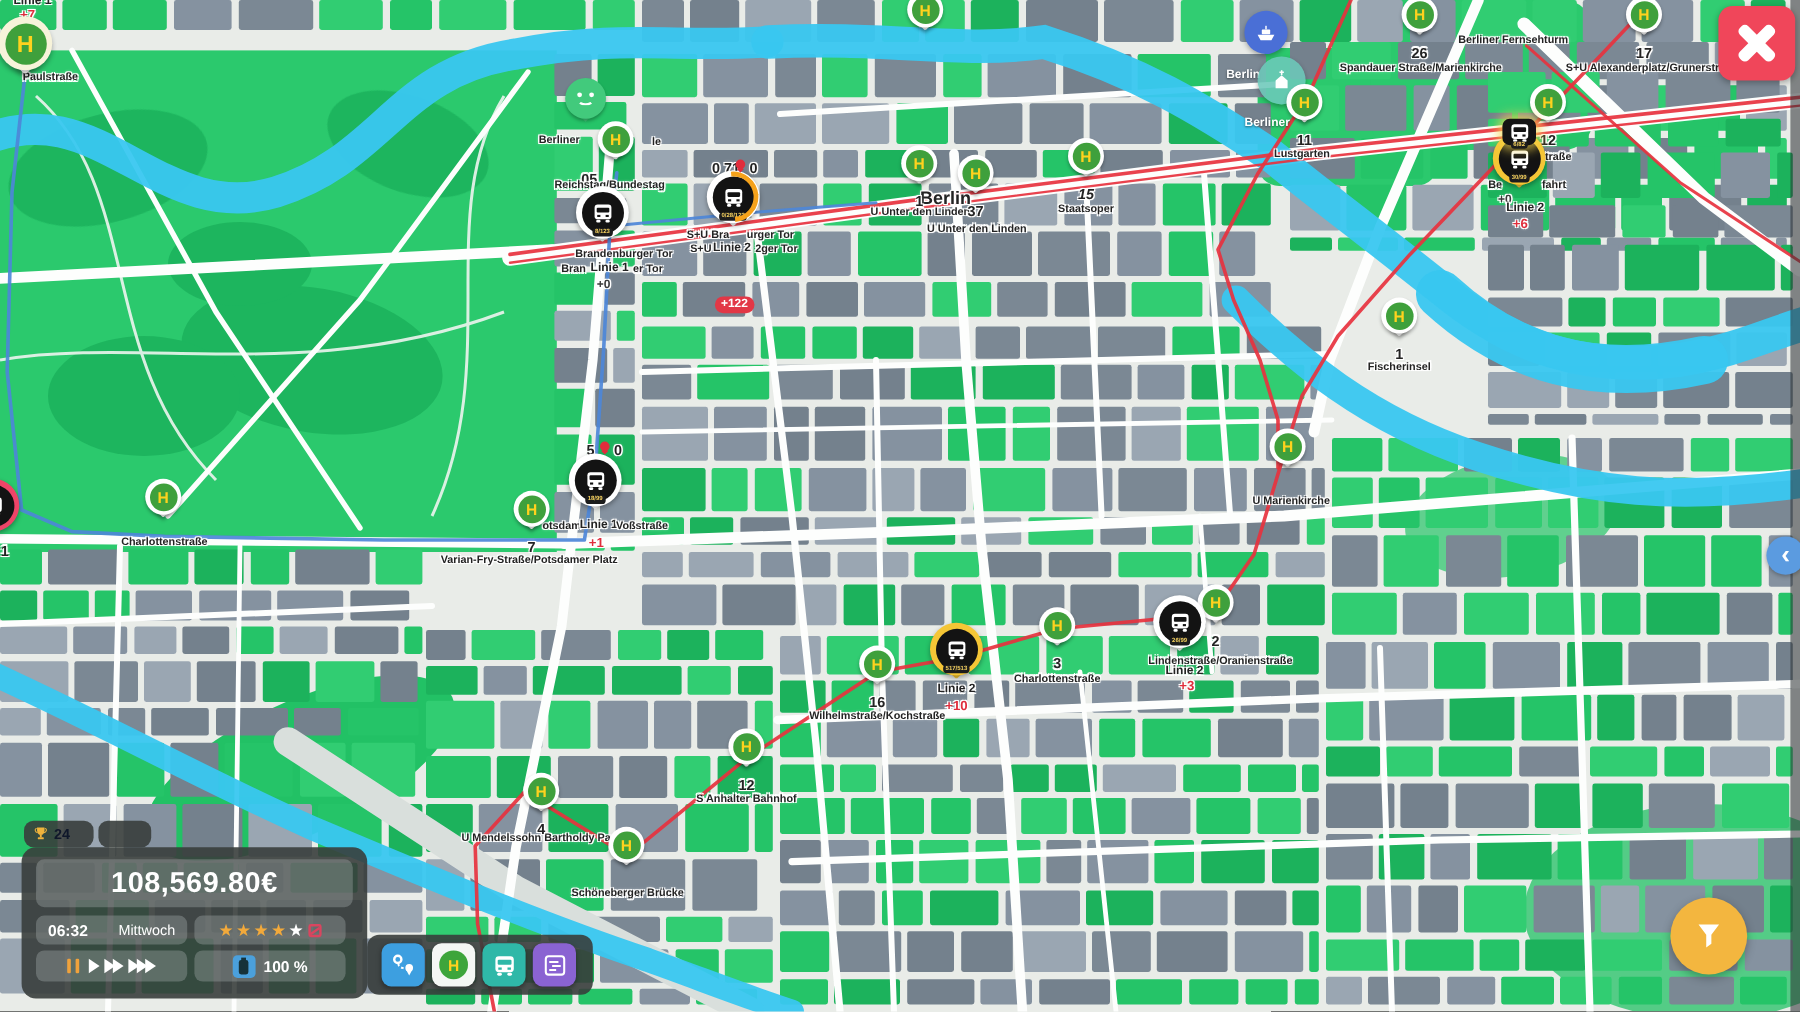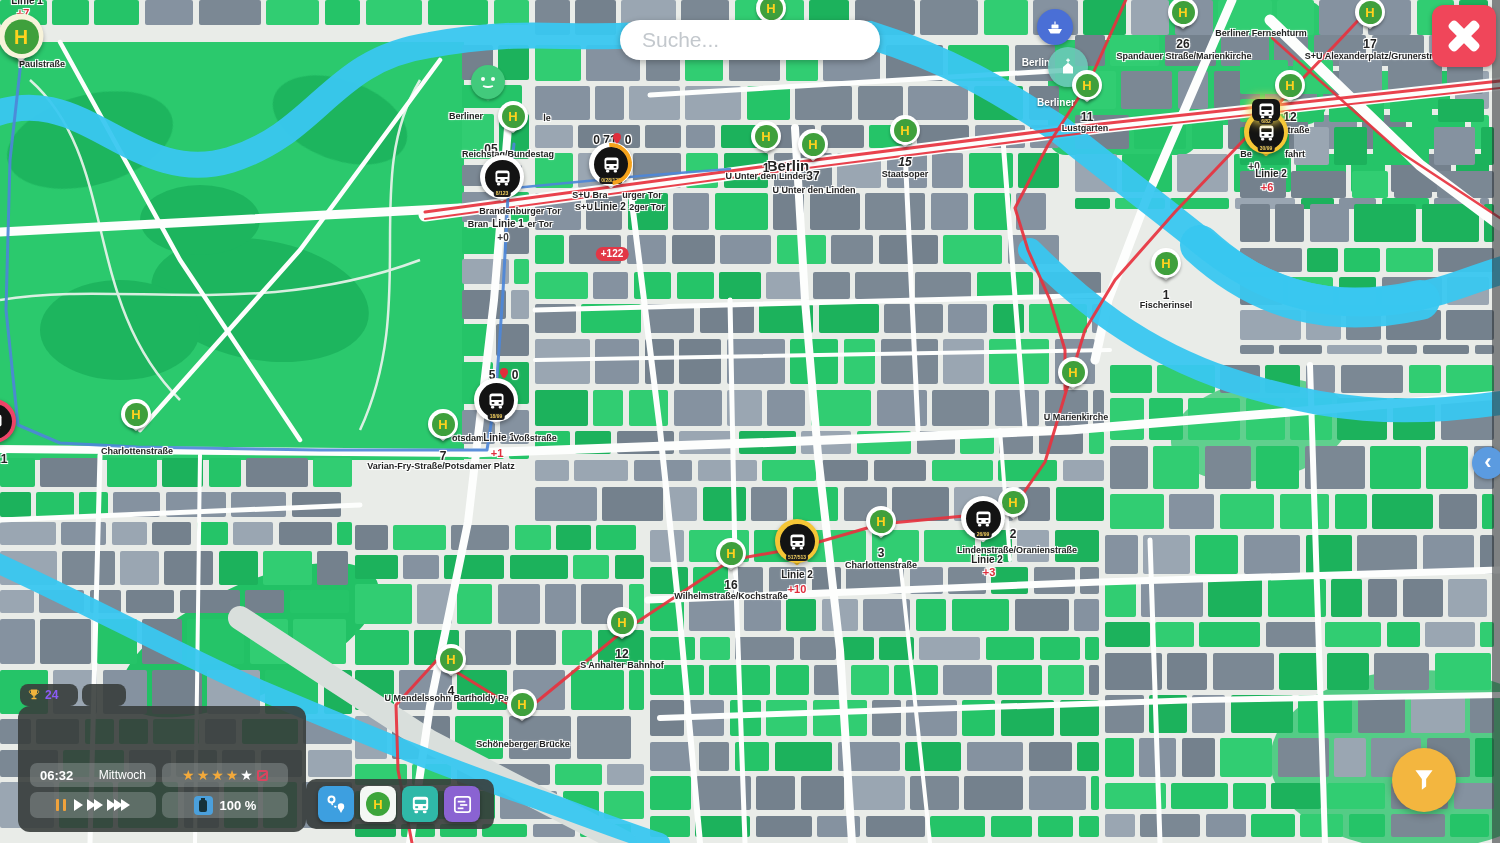--- a/index.html
+++ b/index.html
@@ -87,21 +87,21 @@
   .chevron{left:1472px;top:447px;width:32px;height:32px;border-radius:50%;background:#5b9be0;z-index:99;
     color:#fff;font-size:22px;font-weight:800;display:flex;align-items:center;justify-content:center;
     box-shadow:0 1px 4px rgba(0,0,0,.35);cursor:pointer;line-height:1;padding-bottom:3px;}
   .fab{left:1392px;top:748px;width:64px;height:64px;border-radius:50%;background:#f3b63f;z-index:100;
     display:flex;align-items:center;justify-content:center;box-shadow:0 3px 8px rgba(0,0,0,.3);cursor:pointer;}
 
   
   .hudbox{background:rgba(56,62,60,.9);border-radius:8px;z-index:110;}
   .panel-troph1{left:20px;top:684px;width:58px;height:22px;display:flex;align-items:center;gap:4px;padding:0 7px;}
   .panel-troph2{left:82px;top:684px;width:44px;height:22px;}
-  .troph-count{color:#8b5cf6;font-weight:800;font-size:12px;}
+  .troph-count{color:#0f172a;font-weight:800;font-size:12px;}
   .panel-main{left:18px;top:706px;width:288px;height:126px;border-radius:12px;}
   .panel-ext{left:306px;top:779px;width:188px;height:50px;border-radius:10px;}
   .inner{position:absolute;background:rgba(158,166,164,.4);border-radius:7px;z-index:111;
     display:flex;align-items:center;justify-content:center;color:#fff;}
   .moneybox{left:30px;top:716px;width:264px;height:40px;font-size:24px;font-weight:800;letter-spacing:.5px;}
   .timebox{left:30px;top:763px;width:126px;height:24px;justify-content:space-between;padding:0 10px;}
   .timebox .t{font-weight:800;font-size:13px;}
   .timebox .d{font-size:12px;}
   .starbox{left:162px;top:763px;width:126px;height:24px;gap:2px;}
   .star{font-size:14px;color:#f2a93b;line-height:1;}
@@ -1162,23 +1162,20 @@
       <svg width="24" height="24" viewBox="0 0 24 24">
         <path d="M7 12 l5 -4.2 5 4.2 v6.5 h-10 z" fill="#fff"></path>
         <rect x="11.4" y="3.5" width="1.3" height="4" fill="#fff"></rect>
           <rect x="10.2" y="4.6" width="3.7" height="1.2" fill="#fff"></rect>
         </svg>
       </div>
       <div class="minipin" style="left:617px;top:133px;"></div>
       <div class="minipin" style="left:504px;top:368px;"></div>
     </div>
 
-  <div class="abs searchbar">
-    <input type="text" placeholder="Suche..." style="">
-  </div>
   <div class="abs closebtn" title="">
       <i></i>
       <i></i>
     </div>
   <div class="abs edgestrip"></div>
   <div class="abs chevron">
       <span>‹</span>
     </div>
   <div class="abs fab">
     <svg width="30" height="30" viewBox="0 0 28 28">
@@ -1192,20 +1189,21 @@
       <path d="M4.6 3 c-2.3 0 -2.3 4 1 4.6 M13.4 3 c2.3 0 2.3 4 -1 4.6" stroke="#f0b43c" fill="none" stroke-width="1.1"></path>
       <rect x="8" y="10" width="2" height="2.6" fill="#f0b43c"></rect>
       <rect x="5.8" y="12.6" width="6.4" height="2" rx=".6" fill="#f0b43c"></rect>
     </svg>
     <span class="troph-count">24</span>
   </div>
   <div class="abs hudbox panel-troph2"></div>
   <div class="abs hudbox panel-main"></div>
   <div class="abs hudbox panel-ext"></div>
 
+  <div class="abs inner moneybox">108,569.80€</div>
   <div class="abs inner timebox">
     <span class="t">06:32</span>
     <span class="d">Mittwoch</span>
   </div>
   <div class="abs inner starbox" id="starbox">
       <span class="star ">★</span>
       <span class="star ">★</span>
       <span class="star ">★</span>
       <span class="star ">★</span>
       <span class="star off">★</span>

